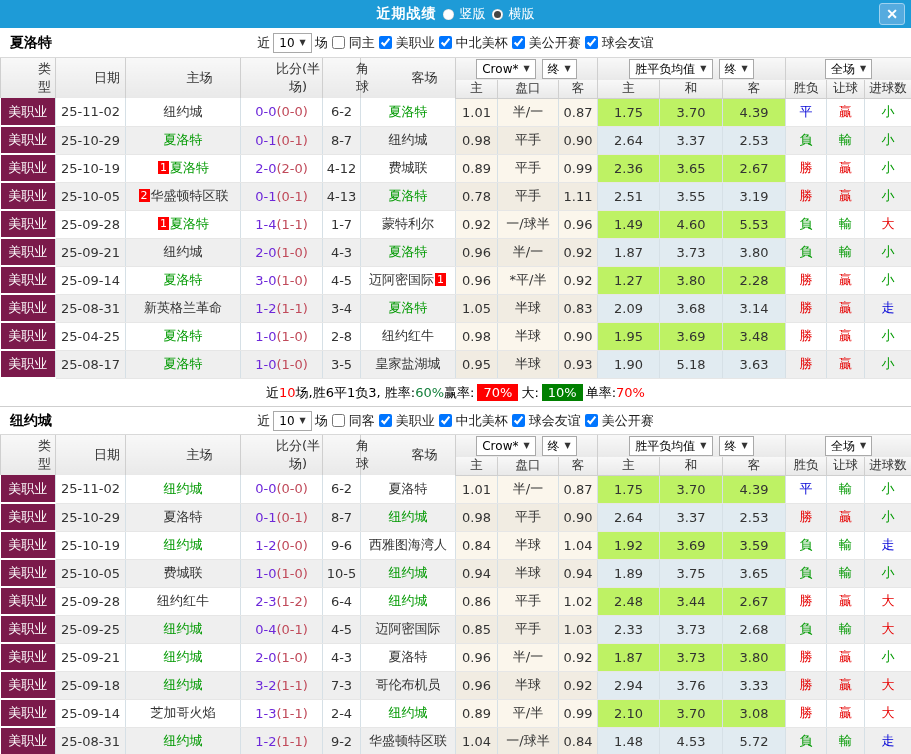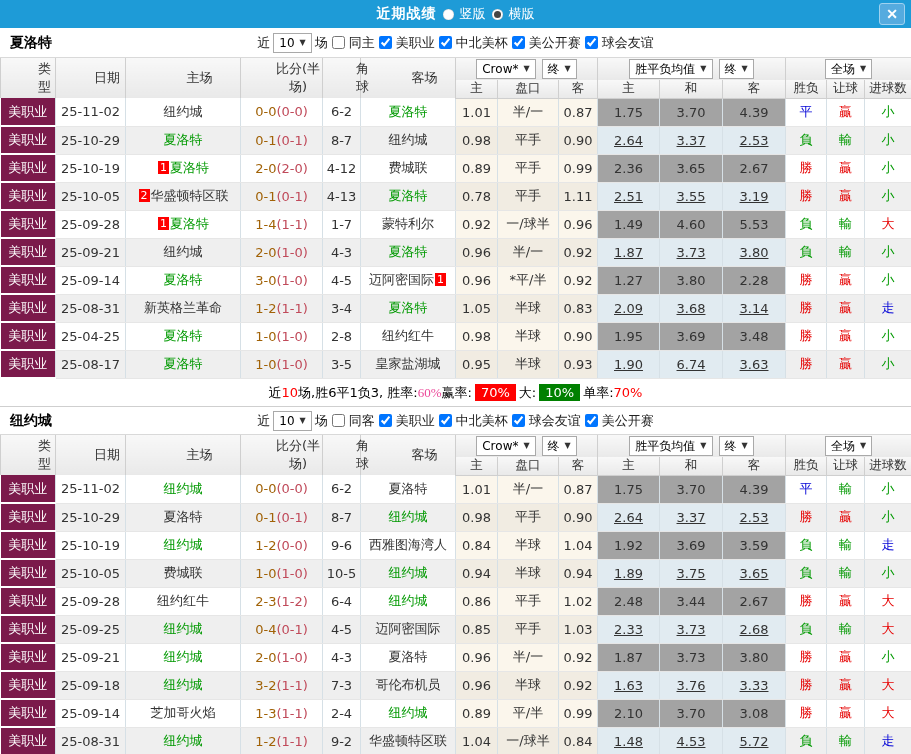--- a/index.html
+++ b/index.html
@@ -36,31 +36,31 @@
     font-size:13px; border:1px solid #cfcfcf; border-top:none; padding:0; }
   thead tr.selrow th { height:20px; border-bottom:none; }
   thead tr.subrow th { height:18px; font-size:12.5px; }
   thead th.span2 { height:38px;padding-left:33px; }
   thead .hsel { display:flex; align-items:center; justify-content:center; gap:6px; padding:1px 0; }
   tbody td { height:28px; text-align:center; border-right:1px solid #d6e0e6;
     border-bottom:1px solid #e6e6e6; font-size:13px; color:#333; overflow:hidden; white-space:nowrap; }
   tbody tr.alt td { background:#efefef; }
   td.c-league { background:#7b1a4b !important; color:#fff; border-bottom:2px solid #fff; font-size:13px; }
   td.g1 { background:#fbf6ec; } tr.alt td.g1 { background:#f1ece2 !important; }
-  td.g2 { background:#a3a3a3; } tr.alt td.g2 { background:#e1ebf1 !important;text-decoration:underline; }
+  td.g2 { background:#bef264; } tr.alt td.g2 { background:#e1ebf1 !important; }
   .t-green { color:#009900; } .t-red { color:#e60000; } .t-blue { color:#0000d6; }
-  .sc-main { color:#a16207; } .sc-half { color:#c04a5a; }
+  .sc-main { color:#6d28d9; } .sc-half { color:#c04a5a; }
   .badge { display:inline-block; background:#ff0000; color:#fff; font-size:11px; line-height:13px;
     padding:0 2px; margin:0 1px; vertical-align:1px; }
   
   .summary { height:28px; display:flex; align-items:center; justify-content:center;
     border-bottom:1px solid #cfcfcf; font-size:13px; color:#000; }
   .summary .pct-red { background:#ff0000; color:#fff; padding:1px 6px; margin:0 3px; }
   .summary .pct-green { background:#008000; color:#fff; padding:1px 6px; margin:8px 3px; }
-  .summary .t-blue { color:#ec4899;font-family:Liberation Serif, serif; } .summary .t-red { color:#ff0000; }
+  .summary .t-blue { color:#15803d; } .summary .t-red { color:#ff0000; }
 </style>
 </head>
 <body>
 
 <div class="topbar">
   <span class="title">近期战绩</span>
   <span class="radio"></span>
   <span class="radio-label">竖版</span>
   <span class="radio sel"></span>
   <span class="radio-label">横版</span>
@@ -318,21 +318,21 @@
           <td class="c-league">美职业</td>
           <td>25-08-17</td>
           <td><span class="t-green">夏洛特</span></td>
           <td><span class="sc-main">1-0</span><span class="sc-half">(1-0)</span></td>
           <td>3-5</td>
           <td><span>皇家盐湖城</span></td>
           <td class="g1">0.95</td>
           <td class="g1">半球</td>
           <td class="g1">0.93</td>
           <td class="g2">1.90</td>
-          <td class="g2">6.74</td>
+          <td class="g2">5.18</td>
           <td class="g2">3.63</td>
           <td class="t-red">勝</td>
           <td class="t-red">贏</td>
           <td class="t-green">小</td>
         </tr>
       </tbody>
     </table>
     <div class="summary">
       <span>近</span>
       <span class="t-red">10</span>
@@ -560,21 +560,21 @@
         <tr class="alt">
           <td class="c-league">美职业</td>
           <td>25-09-18</td>
           <td><span class="t-green">纽约城</span></td>
           <td><span class="sc-main">3-2</span><span class="sc-half">(1-1)</span></td>
           <td>7-3</td>
           <td><span>哥伦布机员</span></td>
           <td class="g1">0.96</td>
           <td class="g1">半球</td>
           <td class="g1">0.92</td>
-          <td class="g2">1.63</td>
+          <td class="g2">2.94</td>
           <td class="g2">3.76</td>
           <td class="g2">3.33</td>
           <td class="t-red">勝</td>
           <td class="t-red">贏</td>
           <td class="t-red">大</td>
         </tr>
         <tr>
           <td class="c-league">美职业</td>
           <td>25-09-14</td>
           <td><span>芝加哥火焰</span></td>

